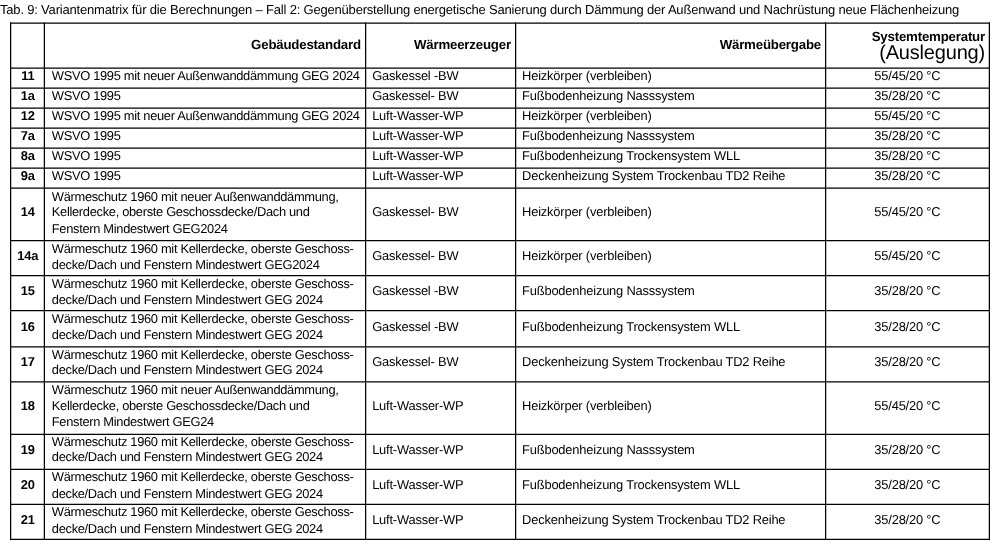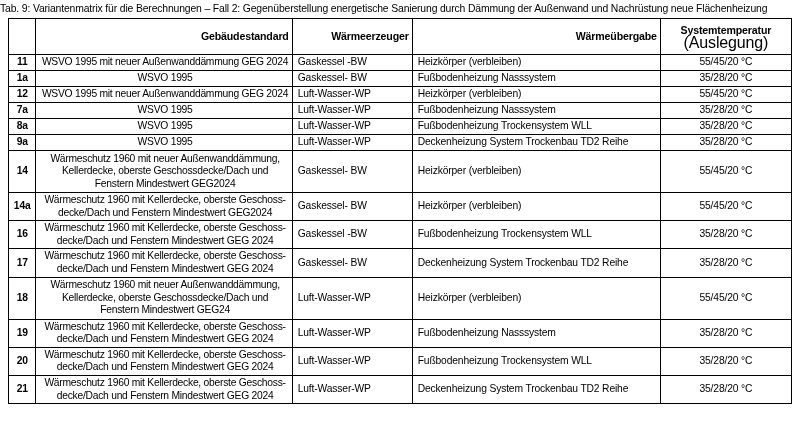--- a/index.html
+++ b/index.html
@@ -41,21 +41,20 @@
     overflow: hidden;
   }
   .variant-table thead tr { height: 36px; }
   .variant-table thead th {
     font-weight: bold;
     font-size: 10.6px;
     text-align: right;
     padding-left: 5px;
   }
   .variant-table thead th.col-temperatur {
-    text-align: center;
     padding-left: 3px;
   }
   .variant-table thead th.col-temperatur .sub {
     display: block;
     font-weight: normal;
     font-size: 16px;
   }
   .col-id       { width: 27px; }
   .col-standard { width: 252px; }
   .col-erzeuger { width: 118px; }
@@ -63,21 +62,20 @@
   .col-temperatur { width: 129px; }
 
   .variant-table td.col-id {
     font-weight: bold;
     text-align: center;
   }
   .variant-table td.col-standard {
     white-space: pre-line;
     letter-spacing: -0.25px;
     padding-left: 5px;
-    text-align: center;
   }
   .variant-table td.col-erzeuger,
   .variant-table td.col-uebergabe {
     padding-left: 5px;
   }
   .variant-table td.col-temperatur {
     text-align: center;
   }
   tr.lines-1 { height: 16px; }
   tr.lines-2 { height: 27px; }
@@ -159,20 +157,28 @@
       </tr>
       <tr class="lines-2">
         <td class="col-id">14a</td>
         <td class="col-standard">Wärmeschutz 1960 mit Kellerdecke, oberste Geschoss-
 decke/Dach und Fenstern Mindestwert GEG2024</td>
         <td class="col-erzeuger">Gaskessel- BW</td>
         <td class="col-uebergabe">Heizkörper (verbleiben)</td>
         <td class="col-temperatur">55/45/20 °C</td>
       </tr>
       <tr class="lines-2">
+        <td class="col-id">15</td>
+        <td class="col-standard">Wärmeschutz 1960 mit Kellerdecke, oberste Geschoss-
+decke/Dach und Fenstern Mindestwert GEG 2024</td>
+        <td class="col-erzeuger">Gaskessel -BW</td>
+        <td class="col-uebergabe">Fußbodenheizung Nasssystem</td>
+        <td class="col-temperatur">35/28/20 °C</td>
+      </tr>
+      <tr class="lines-2">
         <td class="col-id">16</td>
         <td class="col-standard">Wärmeschutz 1960 mit Kellerdecke, oberste Geschoss-
 decke/Dach und Fenstern Mindestwert GEG 2024</td>
         <td class="col-erzeuger">Gaskessel -BW</td>
         <td class="col-uebergabe">Fußbodenheizung Trockensystem WLL</td>
         <td class="col-temperatur">35/28/20 °C</td>
       </tr>
       <tr class="lines-2">
         <td class="col-id">17</td>
         <td class="col-standard">Wärmeschutz 1960 mit Kellerdecke, oberste Geschoss-

